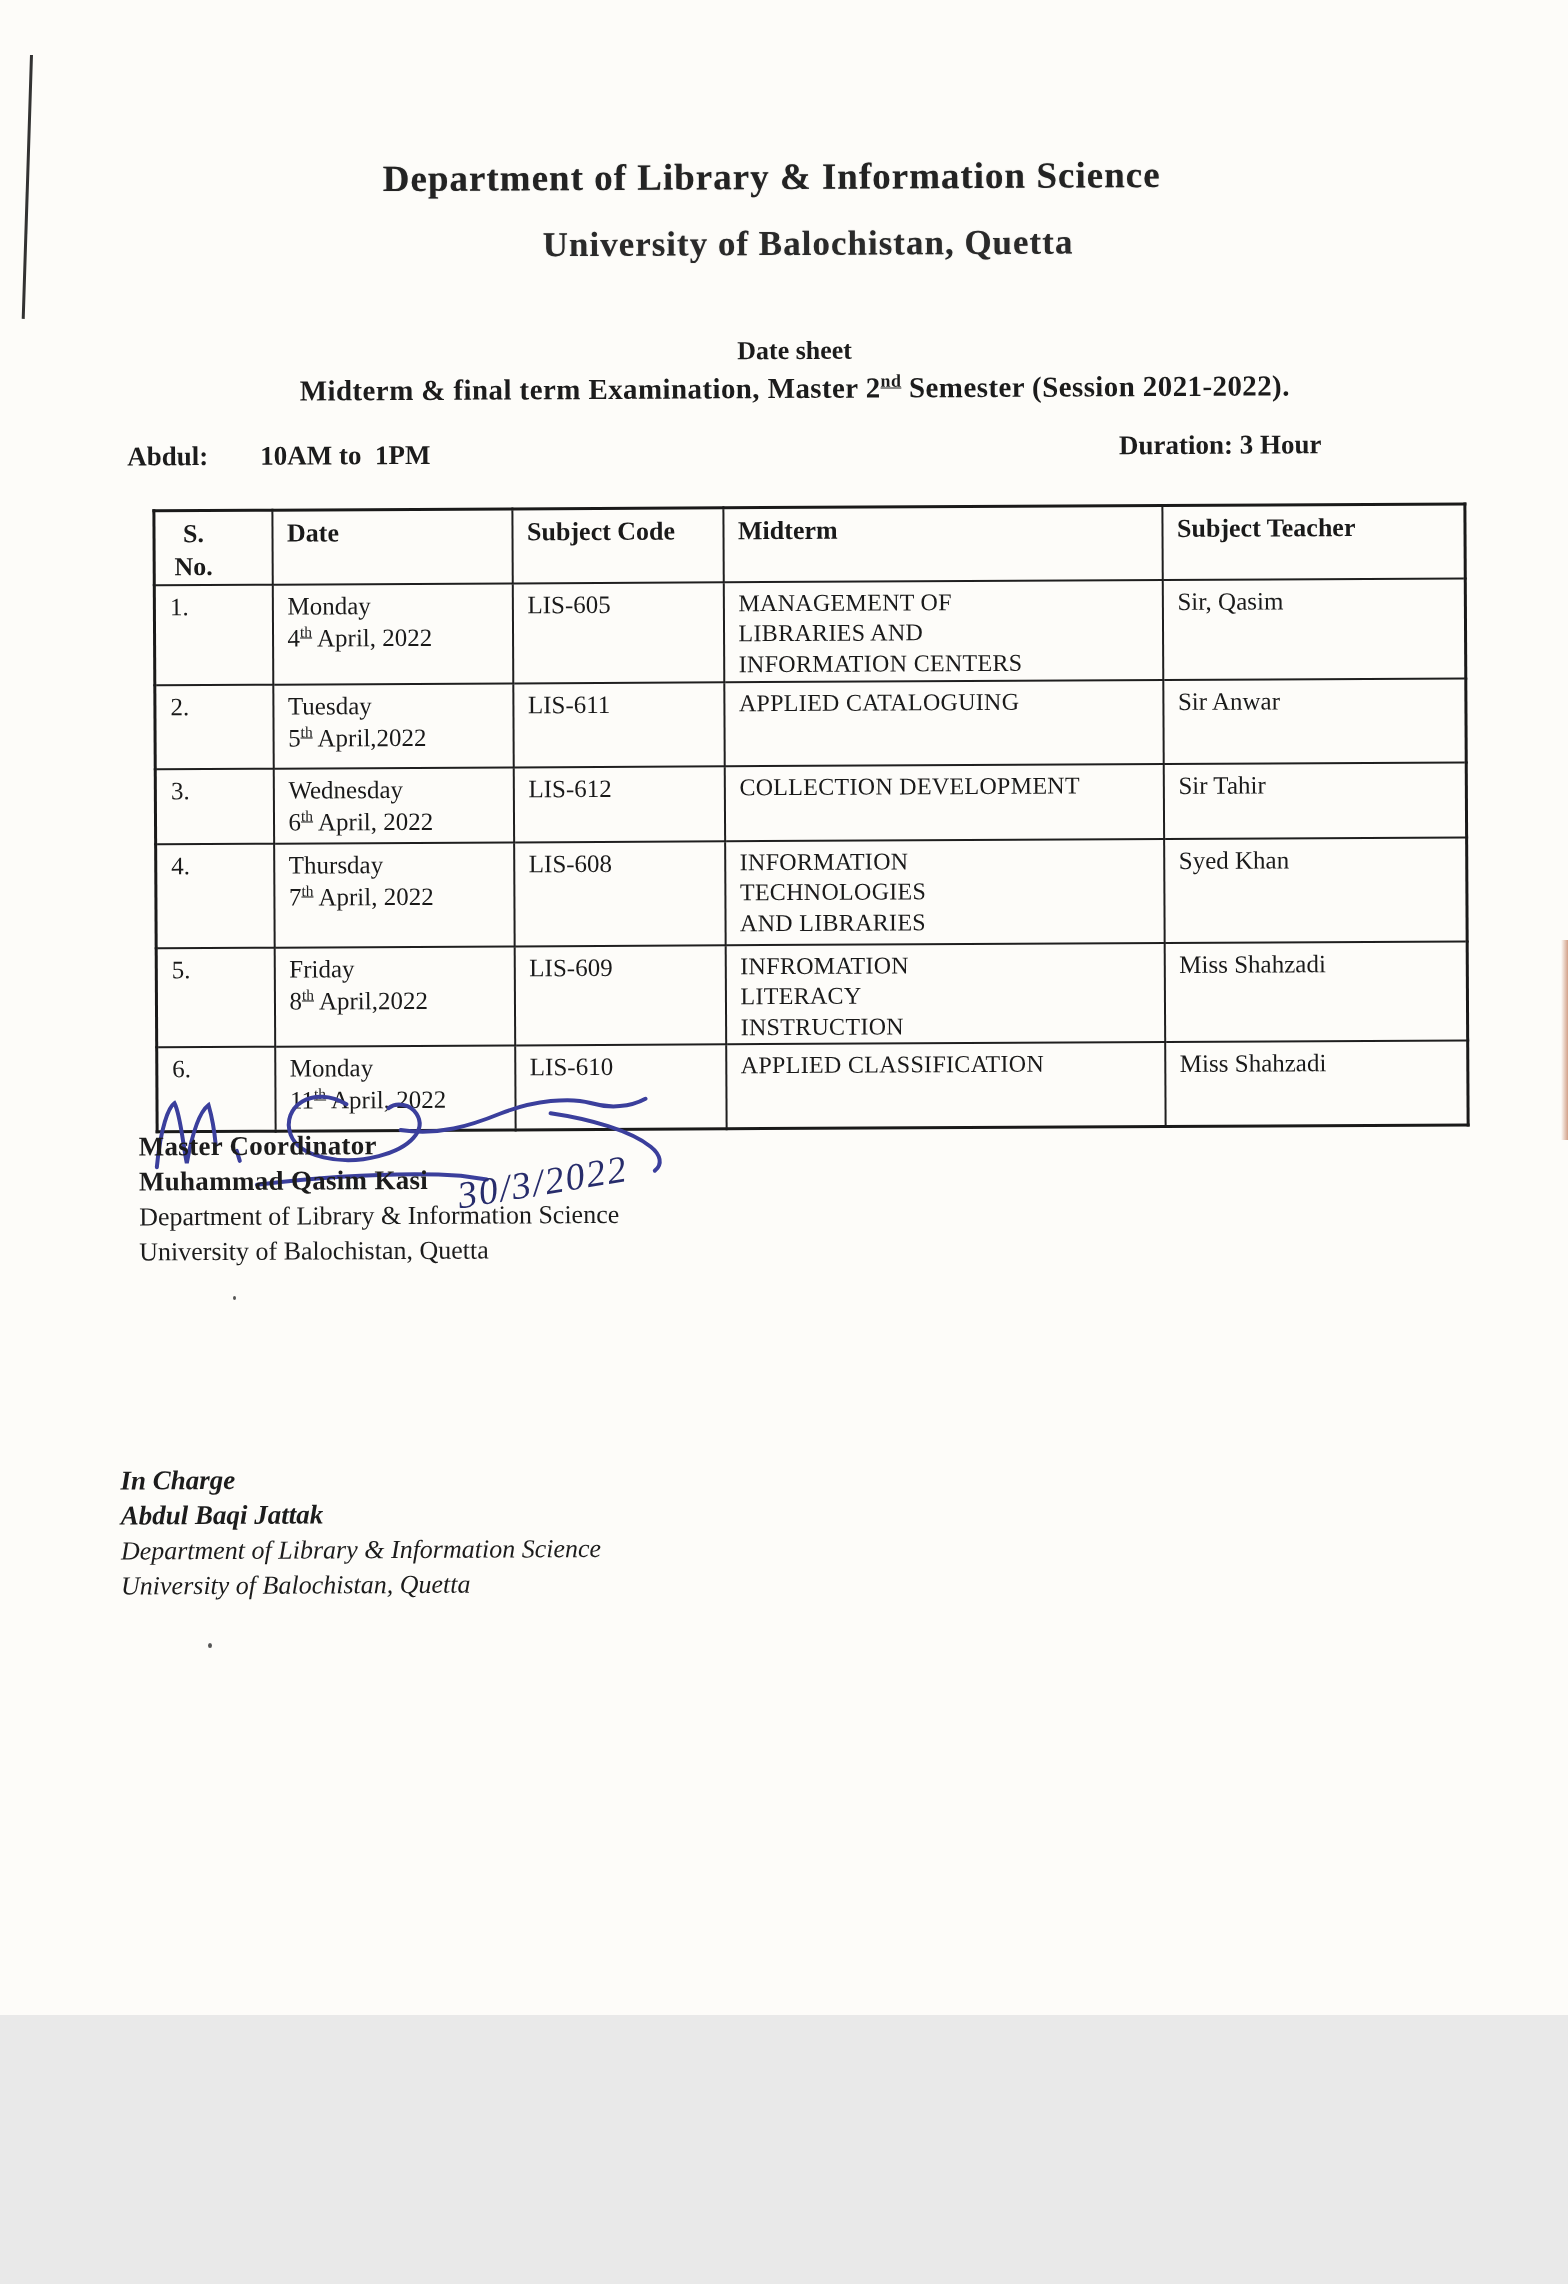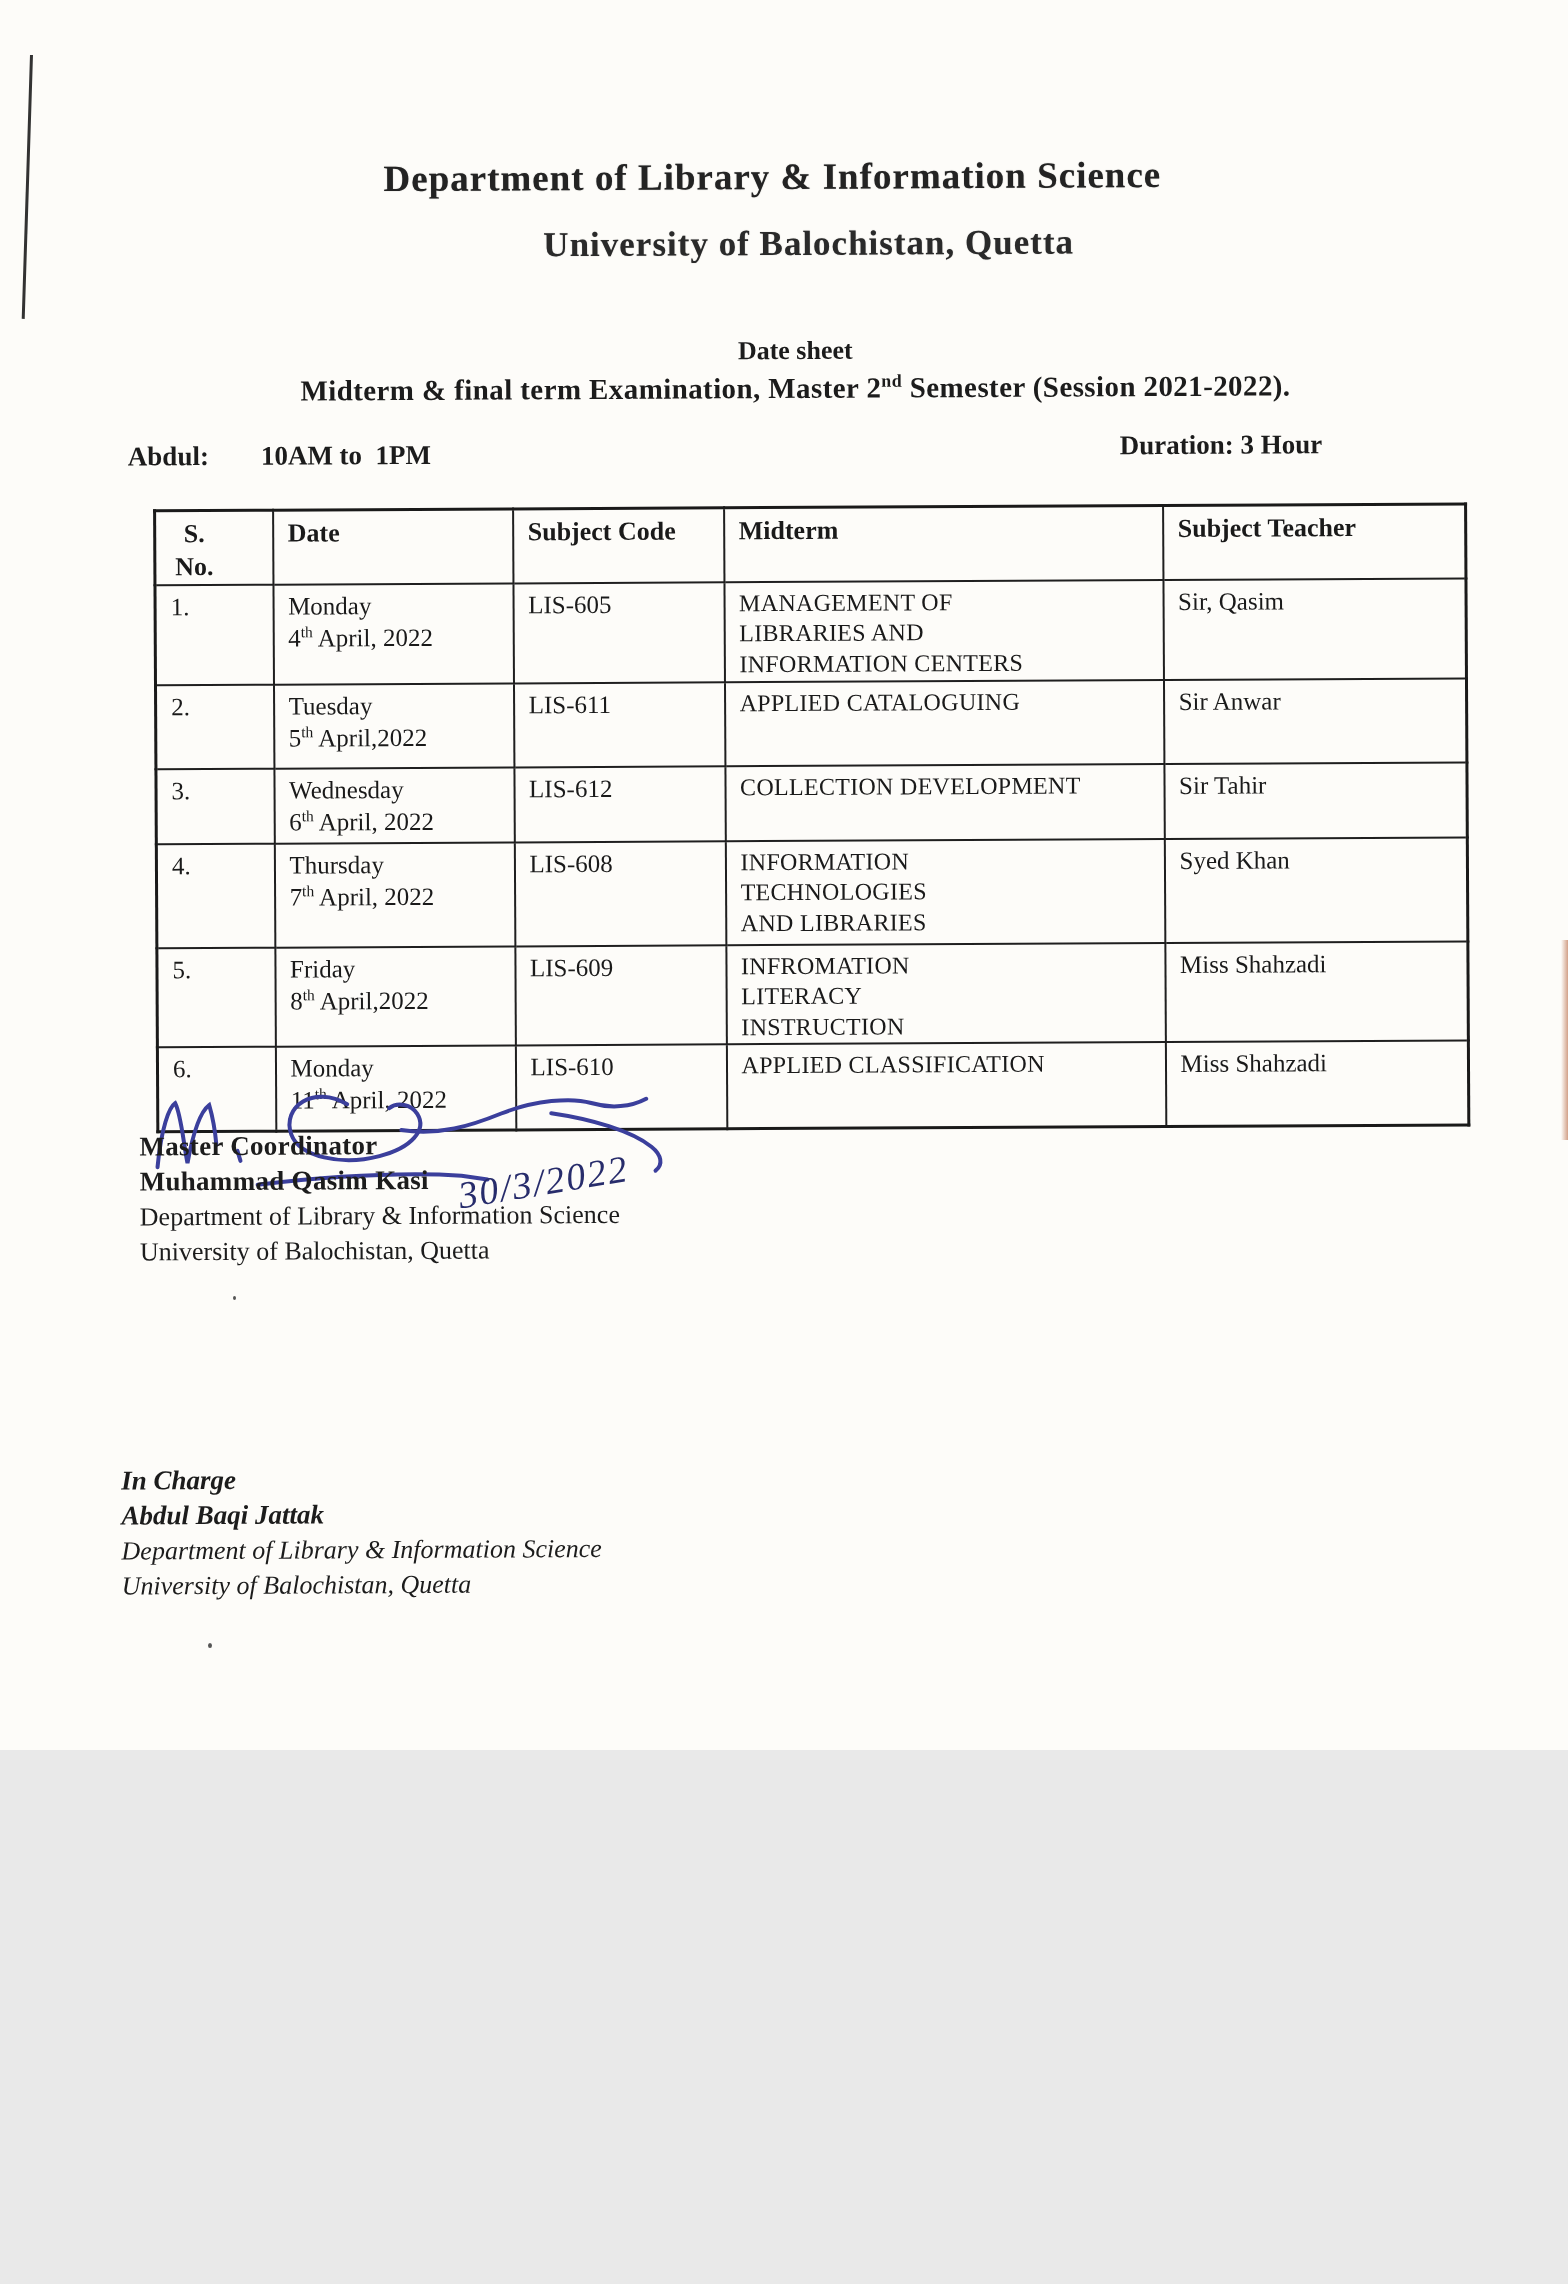--- a/index.html
+++ b/index.html
@@ -1,18 +1,18 @@
 <!DOCTYPE html>
 <html><head>
 <meta charset="utf-8">
 <style>
   html,body{margin:0;padding:0;background:#e9e9e9;}
   .page{
     position:relative;
-    width:1568px;height:1750px;
+    width:1568px;height:2015px;
     background:#fdfcf9;
     overflow:hidden;
     font-family:"Liberation Serif","DejaVu Serif",serif;
     color:#1c1c1c;
   }
   .content{position:absolute;inset:0;transform:rotate(-0.3deg);}
   
   .doc-title{
     position:absolute;top:155px;left:0;width:100%;
     text-align:center;font-size:37px;font-weight:bold;
@@ -31,21 +31,21 @@
     position:absolute;top:336px;left:0;width:100%;
     text-align:center;font-size:26px;font-weight:bold;
     transform:translateX(14px);
   }
   .exam-line{
     position:absolute;top:372px;left:0;width:100%;
     text-align:center;font-size:29px;font-weight:bold;
     letter-spacing:.4px;
     transform:translateX(14px);
   }
-  .exam-line sup,.dline sup{font-size:.62em;vertical-align:super;line-height:0;}
+  .exam-line sup,.dline sup{font-size:.62em;vertical-align:super;line-height:0;text-decoration:underline;}
   .timing-row{position:absolute;top:438px;left:130px;font-size:27px;font-weight:bold;}
   .timing-value{margin-left:52px;white-space:pre;}
   .duration{position:absolute;top:432px;left:1122px;font-size:27px;font-weight:bold;}
   
   table.datesheet{
     position:absolute;top:506px;left:155px;
     border-collapse:collapse;table-layout:fixed;
     font-size:25px;color:#1a1a1a;
   }
   table.datesheet td,table.datesheet th{

